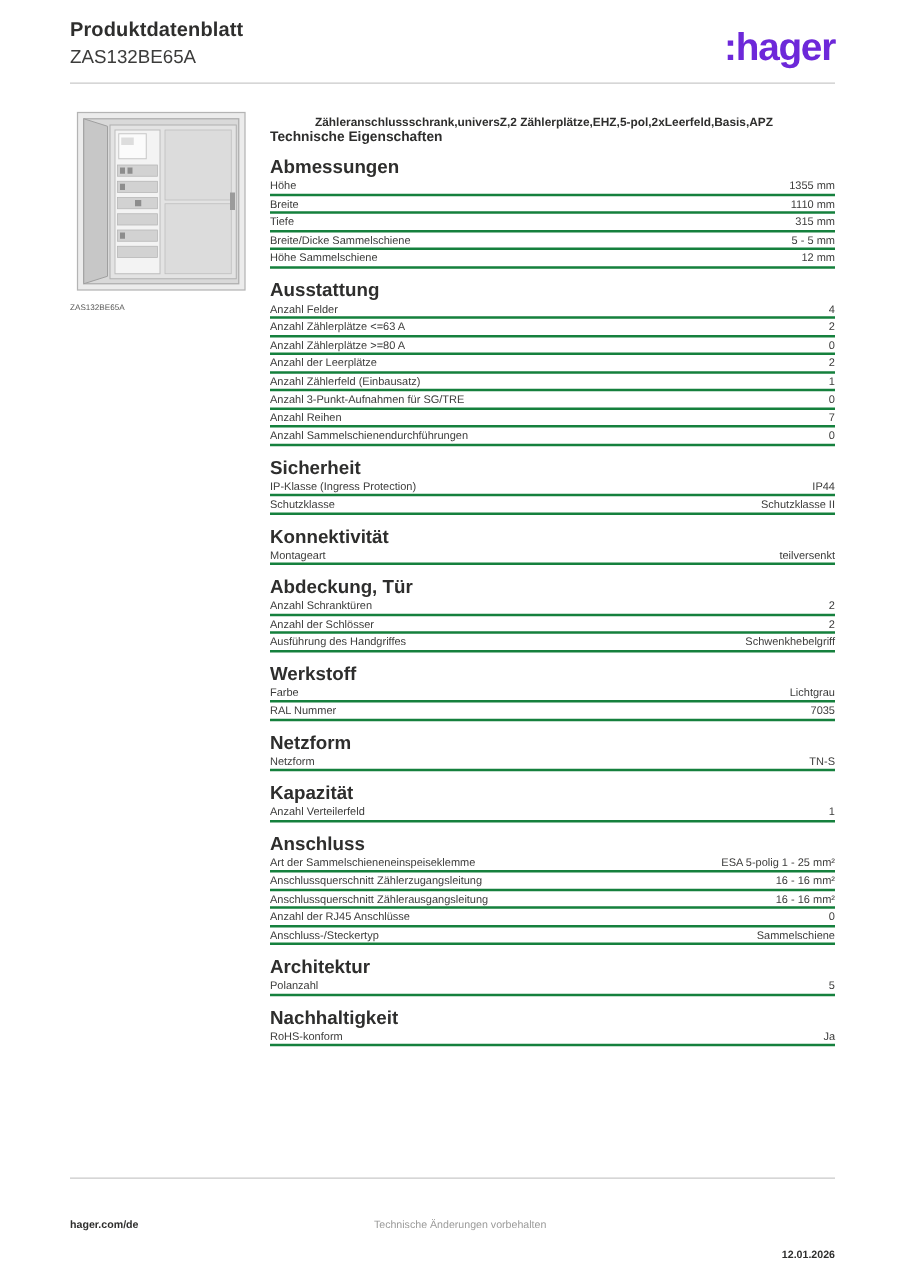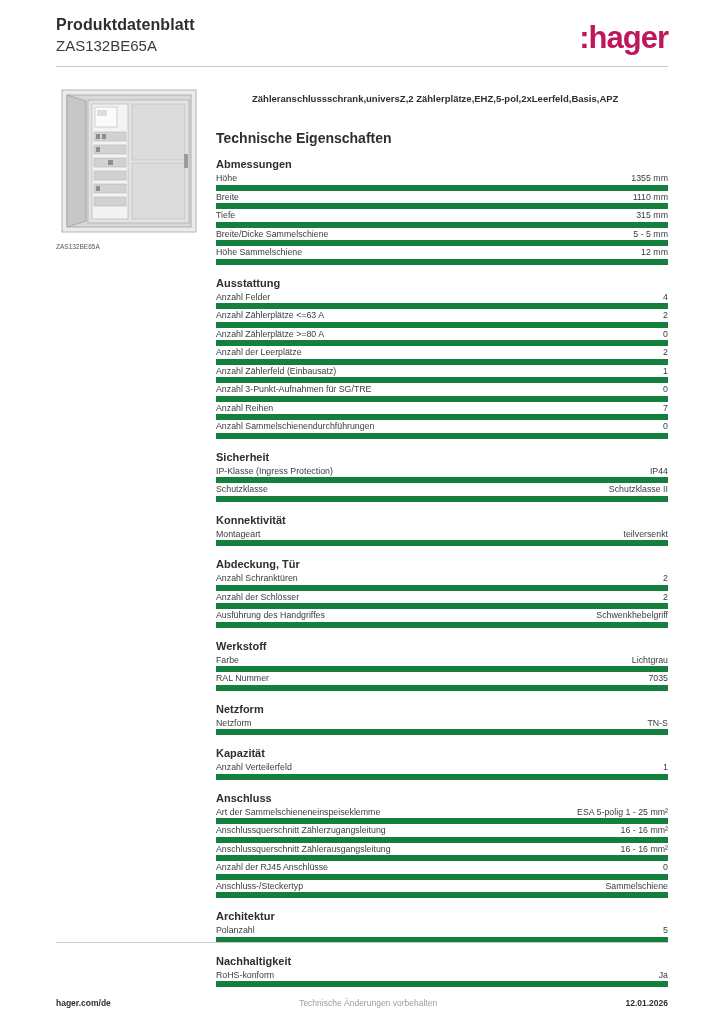--- a/index.html
+++ b/index.html
@@ -19,52 +19,52 @@
   .header-rule { position:absolute; left:56px; right:56px; top:66px; border-top:1px solid #c9c9c9; }
 
   
   .content { position:absolute; left:56px; right:56px; top:88px; display:flex; align-items:flex-start; }
   .left-col { width:146px; flex:none; margin-right:14px; }
   .product-image { width:146px; height:148px; background:#fff; }
   .caption { font-size:6.5px; color:#575756; margin-top:7px; }
 
   .right-col { flex:1; min-width:0; }
   .product-name { font-size:9.5px; font-weight:bold; color:#2e2e2d; margin-top:5px;margin-left:36px; }
-  .tech-heading { font-size:14px; font-weight:bold; color:#2e2e2d; margin-top:26px; }
+  .tech-heading { font-size:11px; font-weight:bold; color:#2e2e2d; }
 
   .spec-section { margin-top:13px; }
-  .spec-section h3 { font-size:11px; font-weight:bold; color:#2e2e2d; margin-bottom:3px; line-height:10px; }
+  .spec-section h3 { font-size:15px; font-weight:bold; color:#2e2e2d; margin-bottom:3px; line-height:10px; }
   .spec-row {
     display:flex; justify-content:space-between; align-items:baseline;
-    border-bottom:6px solid #15803d;
+    border-bottom:2px solid #15803d;
     padding:2px 0 1.5px;
     font-size:8.8px; line-height:9px; color:#3c3c3b;
   }
   .spec-label { text-align:left; padding-right:10px; white-space:nowrap; }
   .spec-value { white-space:nowrap; }
 
   
   .footer {
     position:absolute; left:56px; right:56px; bottom:16px;
     border-top:1px solid #c9c9c9; padding-top:7px;
-    display:flex; align-items:flex-end; font-size:8.5px;gap:16px;
+    display:flex; align-items:center; font-size:8.5px;gap:16px;
   }
   .footer .site { font-weight:bold; color:#2e2e2d; text-decoration:none; }
   .footer .notice { flex:1; text-align:center; color:#9b9b9a; }
   .footer .date { font-weight:bold; color:#2e2e2d;margin-top:48px; }
 </style>
 </head>
 <body>
 
 <div class="page">
 
   <div class="header">
     <div class="title">Produktdatenblatt</div>
     <div class="subtitle">ZAS132BE65A</div>
-    <div class="logo" style="color: #be185d;">:hager</div>
+    <div class="logo" style="color: #6d28d9;">:hager</div>
   </div>
   <div class="header-rule"></div>
 
   <div class="content">
 
     <div class="left-col">
       <div class="product-image">
         <svg width="146" height="148" viewBox="0 0 146 148">
 
           <rect x="6" y="2" width="134" height="142" fill="#ececec" stroke="#b4b4b4" stroke-width="1"></rect>

